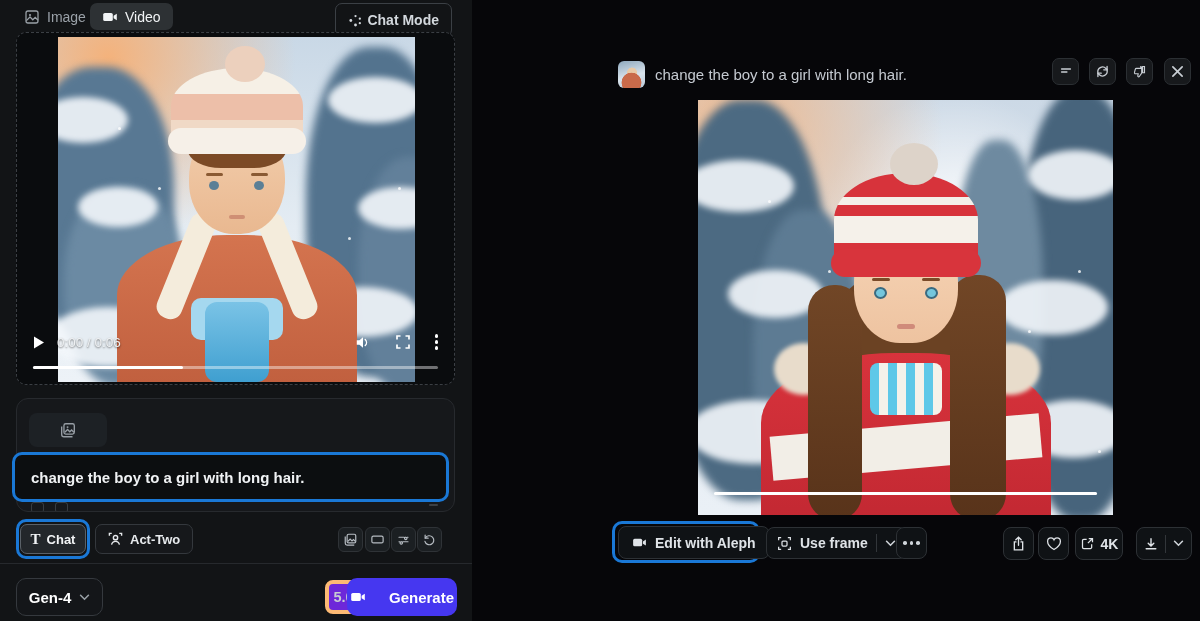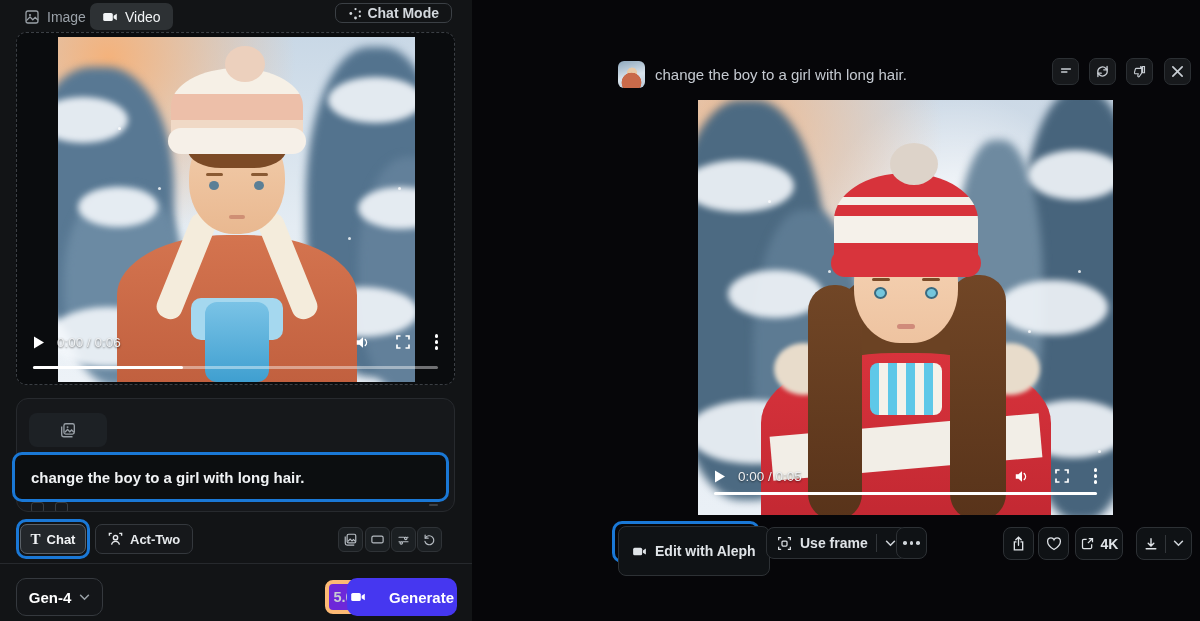--- a/index.html
+++ b/index.html
@@ -8,21 +8,21 @@
     font-family:"Liberation Sans",sans-serif;-webkit-font-smoothing:antialiased;}
   .abs{position:absolute;}
   .flex{display:flex;align-items:center;}
   svg{display:block;flex:0 0 auto;}
 
   
   #left-panel{left:0;top:0;width:472px;height:621px;background:#121416;}
   .tab{height:27px;border-radius:7px;font-size:14px;font-weight:400;gap:7px;padding:0 12px;cursor:pointer;}
   #tab-image{left:12px;top:3px;color:#9aa1a8;}
   #tab-video{left:90px;top:3px;background:#2d3134;color:#f2f4f6;}
-  #chat-mode{right:20px;top:3px;height:20px;border:1px solid #3b4045;border-radius:7px;
+  #chat-mode{right:20px;top:3px;height:34px;border:1px solid #3b4045;border-radius:7px;
     color:#d3d8dd;font-size:14px;font-weight:600;gap:4px;padding:0 12px;}
 
   #video-box{left:16px;top:32px;width:439px;height:353px;background:#0a0c0e;
     border:1px dashed #3b3f44;border-radius:10px;}
   .frame{overflow:hidden;background:#1a2530;}
   #frame-left{left:41px;top:4px;width:357px;height:345px;}
 
   .controls{left:16px;right:16px;bottom:33px;height:18px;color:#fff;justify-content:space-between;margin-top:11px;}
   .ctl-left{gap:12px;}
   .ctl-right{gap:25px;}
@@ -76,21 +76,21 @@
   .hdr-btn{top:58px;width:27px;height:27px;background:#17191c;border:1px solid #2b2f33;border-radius:7px;
     justify-content:center;color:#c9ced4;}
 
   #frame-right{left:226px;top:100px;width:415px;height:415px;}
   #frame-right .controls{bottom:30px;}
   #frame-right .progress{bottom:20px;background:rgba(255,255,255,.35);}
 
   #edit-ring{left:140px;top:521px;width:148px;height:42px;}
   .act-btn{top:527px;height:32px;background:#0f1215;border:1px solid #2d3135;border-radius:8px;
     color:#dfe3e7;font-size:14px;font-weight:700;gap:8px;justify-content:center;}
-  #edit-aleph-btn{left:146px;top:526px;height:50px;padding:0 13px;}
+  #edit-aleph-btn{left:146px;top:526px;height:33px;padding:0 13px;}
   #use-frame-btn{left:294px;padding:4px 10px;}
   .v-sep{width:1px;height:18px;background:#32363a;}
   #more-btn{left:424px;width:31px;gap:3px;}
   .dot{width:3.5px;height:3.5px;border-radius:50%;background:#cfd4d9;}
   #share-btn{left:531px;width:31px;height:33px;}
   #heart-btn{left:566px;width:31px;height:33px;}
   #uhd-btn{left:603px;width:48px;height:33px;gap:6px;}
   #download-btn{left:664px;width:56px;height:33px;gap:7px;}
 
   
@@ -357,48 +357,20 @@
       <div class="abs cc" style="bottom:248px;width:144px;height:94px;background:linear-gradient(180deg,#d7333b 0%,#d7333b 26%,#f4f0e9 26%,#f4f0e9 34%,#d7333b 34%,#d7333b 46%,#f5f1ea 46%,#f5f1ea 74%,#d7333b 74%,#d7333b 100%);border-radius:58% 58% 14px 14px;"></div>
       <div class="abs cc" style="bottom:238px;width:150px;height:28px;background:#d8343c;border-radius:14px;"></div>
       <div class="abs" style="left:50%;margin-left:-16px;bottom:330px;width:48px;height:42px;background:#ddd3c9;border-radius:50%;"></div>
       <div class="abs" style="left:50%;margin-left:-32px;bottom:216px;width:13px;height:12px;background:#74c6dc;border:2px solid #3a6a80;border-radius:50%;"></div>
       <div class="abs" style="left:50%;margin-left:19px;bottom:216px;width:13px;height:12px;background:#74c6dc;border:2px solid #3a6a80;border-radius:50%;"></div>
       <div class="abs" style="left:50%;margin-left:-34px;bottom:234px;width:18px;height:3px;background:#7a4a28;border-radius:2px;"></div>
       <div class="abs" style="left:50%;margin-left:16px;bottom:234px;width:18px;height:3px;background:#7a4a28;border-radius:2px;"></div>
       <div class="abs" style="left:50%;margin-left:-9px;bottom:186px;width:18px;height:5px;background:#d08b7a;border-radius:3px;"></div>
     </div>
 
-    <div class="abs controls flex">
-      <div class="flex ctl-left">
-        <span>
-          <svg width="12" height="13" viewBox="0 0 12 13" fill="#fff">
-              <path d="M1 0.5l10 6-10 6z"></path>
-            </svg>
-        </span>
-        <span class="time">0:00 / 0:05</span>
-      </div>
-      <div class="flex ctl-right">
-        <span>
-          <svg width="16" height="15" viewBox="0 0 18 16" fill="#fff">
-            <path d="M2 5.5v5h3l4 3.5v-12L5 5.5z"></path>
-            <path d="M11.5 4.5a5 5 0 0 1 0 7" fill="none" stroke="#fff" stroke-width="1.6" stroke-linecap="round"></path>
-          </svg>
-        </span>
-        <span>
-          <svg width="14" height="14" viewBox="0 0 14 14" fill="none" stroke="#fff" stroke-width="1.7">
-            <path d="M1 4.5V1h3.5M9.5 1H13v3.5M13 9.5V13H9.5M4.5 13H1V9.5"></path>
-          </svg>
-        </span>
-        <span class="kebab">
-            <i></i>
-            <i></i>
-            <i></i>
-          </span>
-      </div>
-    </div>
     <div class="abs progress">
       <div class="progress-fill" style="width: 100%;"></div>
     </div>
   </div>
 
   <div id="edit-ring" class="abs ring"></div>
   <div id="edit-aleph-btn" class="abs act-btn flex">
     <span>
       <svg width="15" height="15" viewBox="0 0 20 20" fill="#dfe3e7">
         <rect x="1.5" y="5" width="12" height="10" rx="2"></rect>

